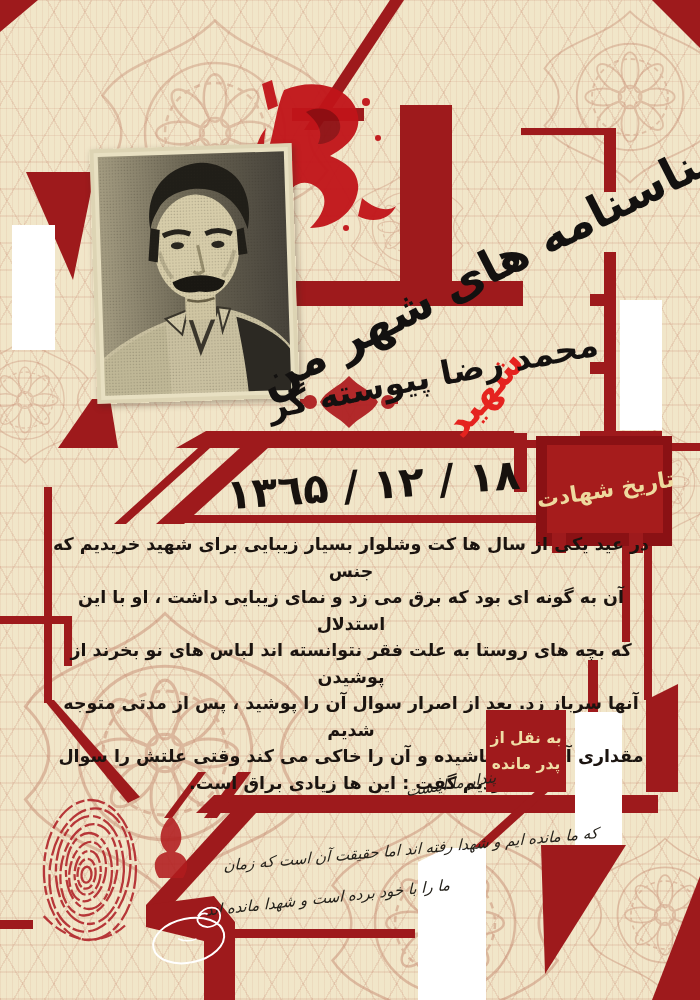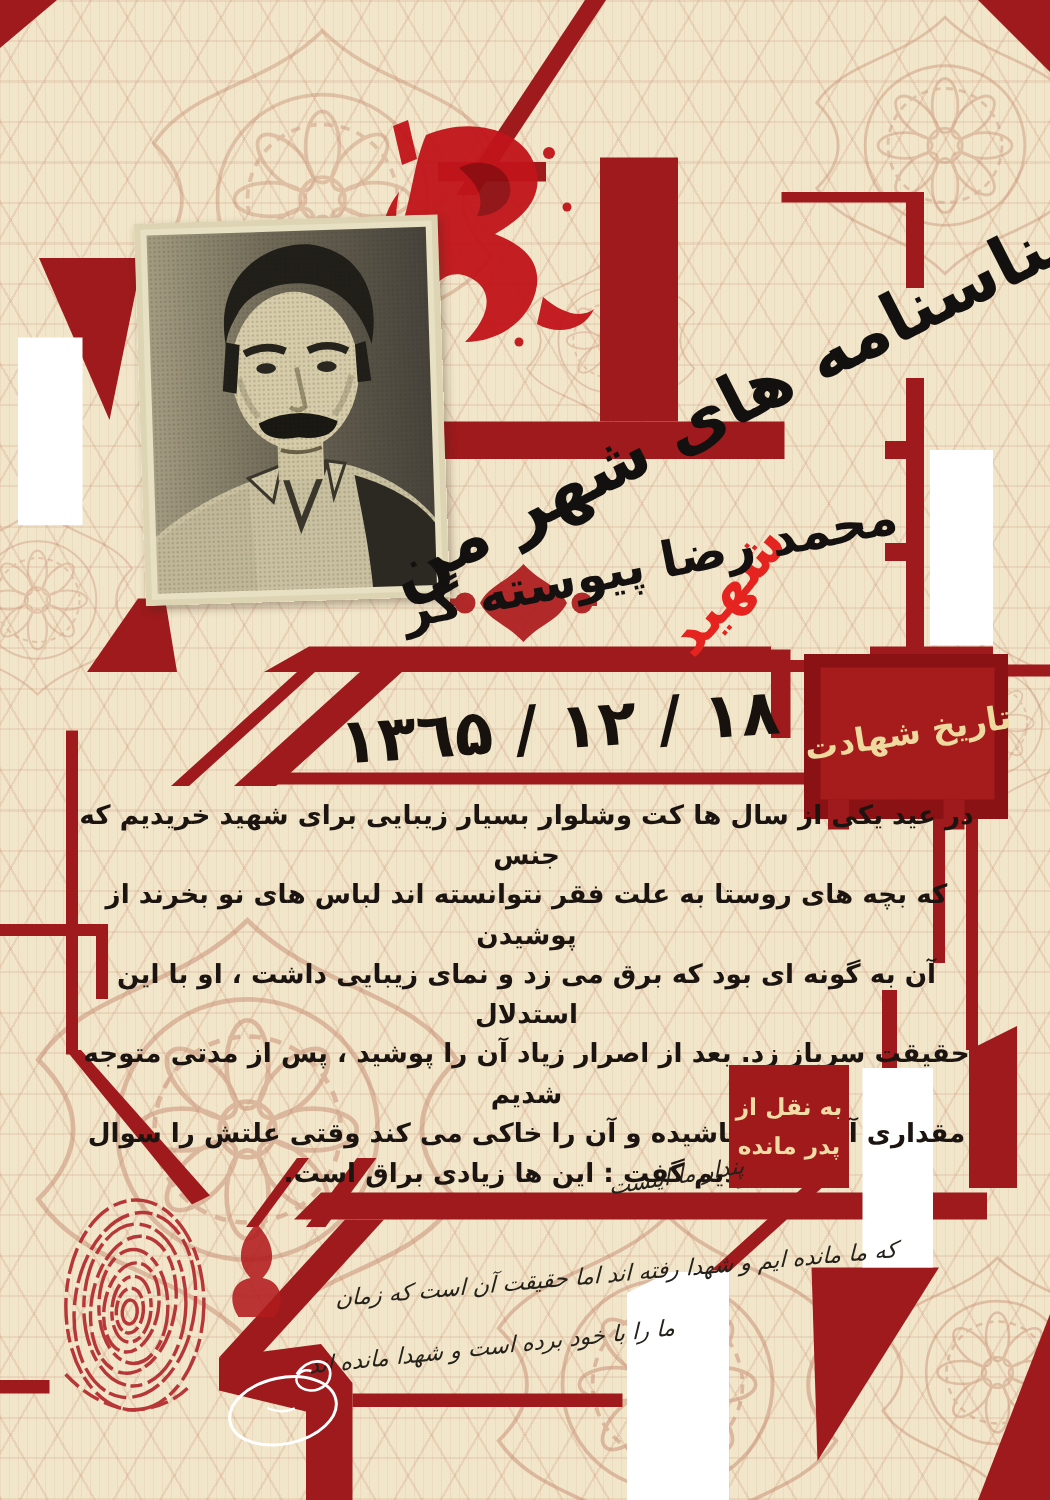--- a/index.html
+++ b/index.html
@@ -216,23 +216,23 @@
   <div class="abs" id="date">۱۳٦۵ / ۱۲ / ۱۸</div>
   <div class="abs" id="datebox-outer"></div>
   <div class="abs" id="datebox-inner">
     <span class="fa">تاریخ شهادت</span>
   </div>
   <div class="abs datebox-leg" id="leg1"></div>
   <div class="abs datebox-leg" id="leg2"></div>
 
   <div class="abs fa" id="story">
     <div>در عید یکی از سال ها کت وشلوار بسیار زیبایی برای شهید خریدیم که جنس</div>
+    <div>آن به گونه ای بود که برق می زد و نمای زیبایی داشت ، او با این استدلال</div>
     <div>که بچه های روستا به علت فقر نتوانسته اند لباس های نو بخرند از پوشیدن</div>
-    <div>آن به گونه ای بود که برق می زد و نمای زیبایی داشت ، او با این استدلال</div>
-    <div>حقیقت سرباز زد. بعد از اصرار زیاد آن را پوشید ، پس از مدتی متوجه شدیم</div>
+    <div>آنها سرباز زد. بعد از اصرار سوال آن را پوشید ، پس از مدتی متوجه شدیم</div>
     <div>مقداری آب به آن پاشیده و آن را خاکی می کند وقتی علتش را سوال</div>
     <div>کردیم گفت : این ها زیادی براق است.</div>
   </div>
 
   <div class="abs fa" id="attribution">
     <span>به نقل از</span>
     <span>پدر مانده</span>
   </div>
 
   <div class="abs fa hand" id="hand1">پندار ما اینست</div>

